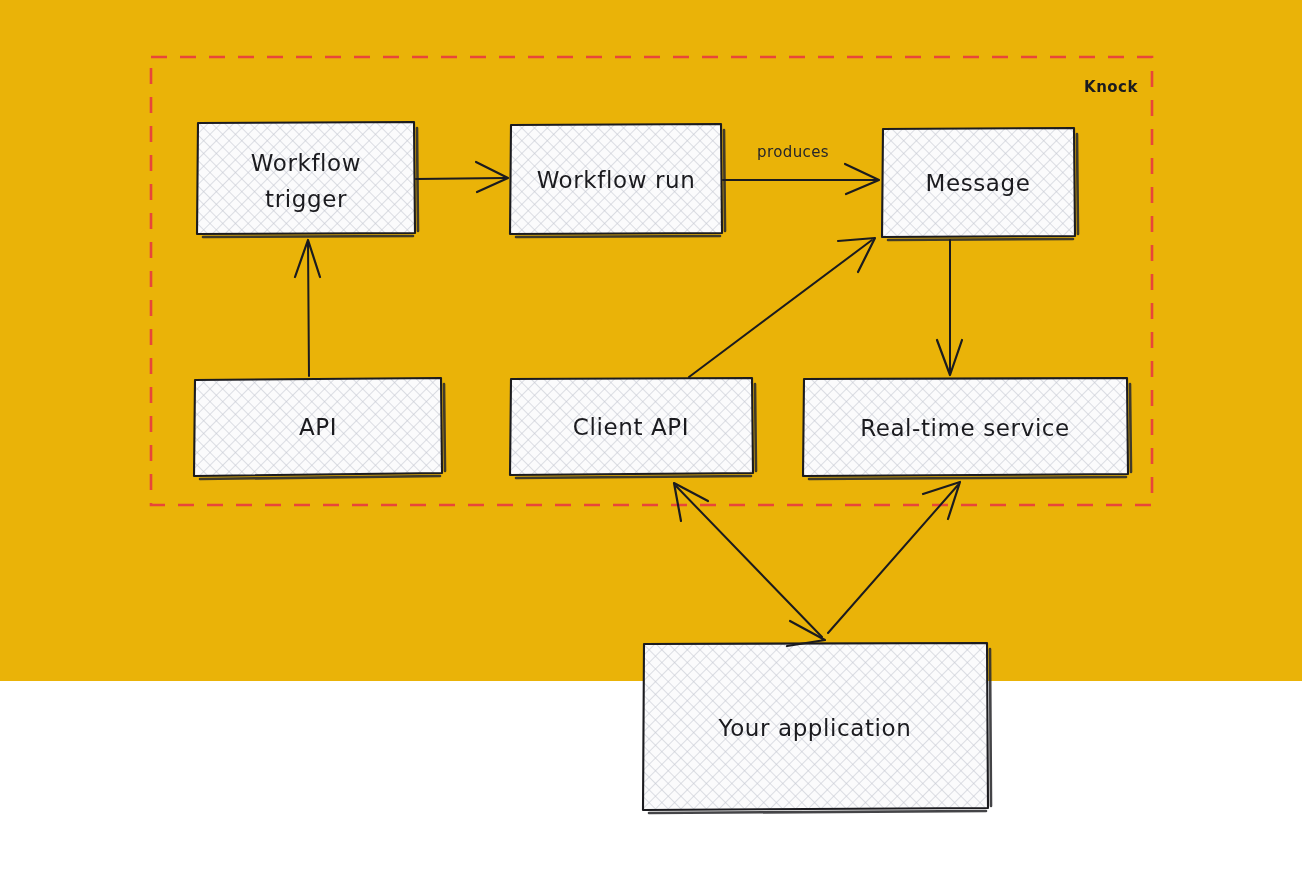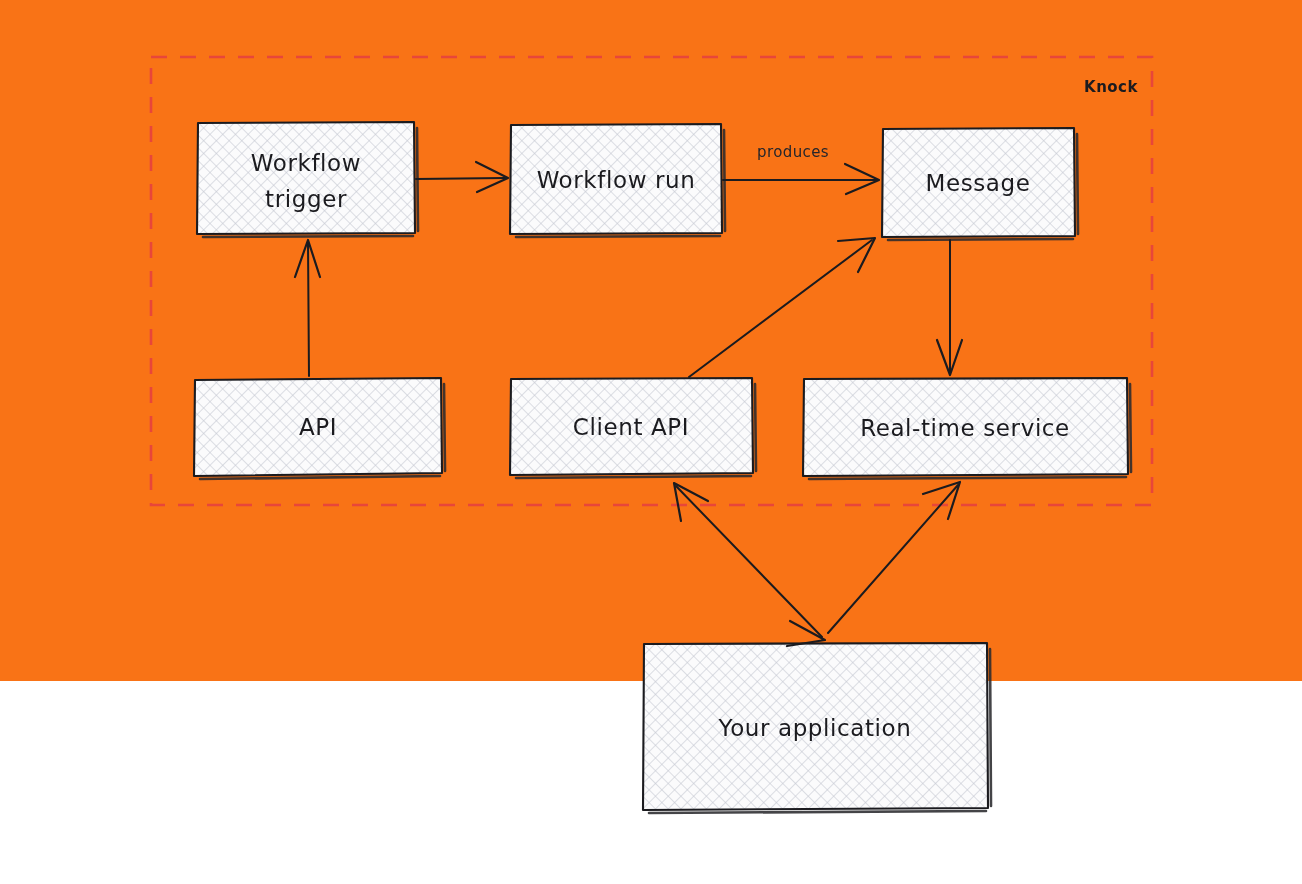--- a/index.html
+++ b/index.html
@@ -10,21 +10,21 @@
   body {
     width: 1302px;
     height: 884px;
     font-family: "DejaVu Sans", sans-serif;
     overflow: hidden;
   }
   #diagram-root {
     position: relative;
     width: 1302px;
     height: 681px;
-    background: #f97316;
+    background: #eab308;
   }
   svg.canvas {
     position: absolute;
     top: 0;
     left: 0;
     width: 1302px;
     height: 884px;
   }
   .node-label {
     font-family: "DejaVu Sans", sans-serif;

